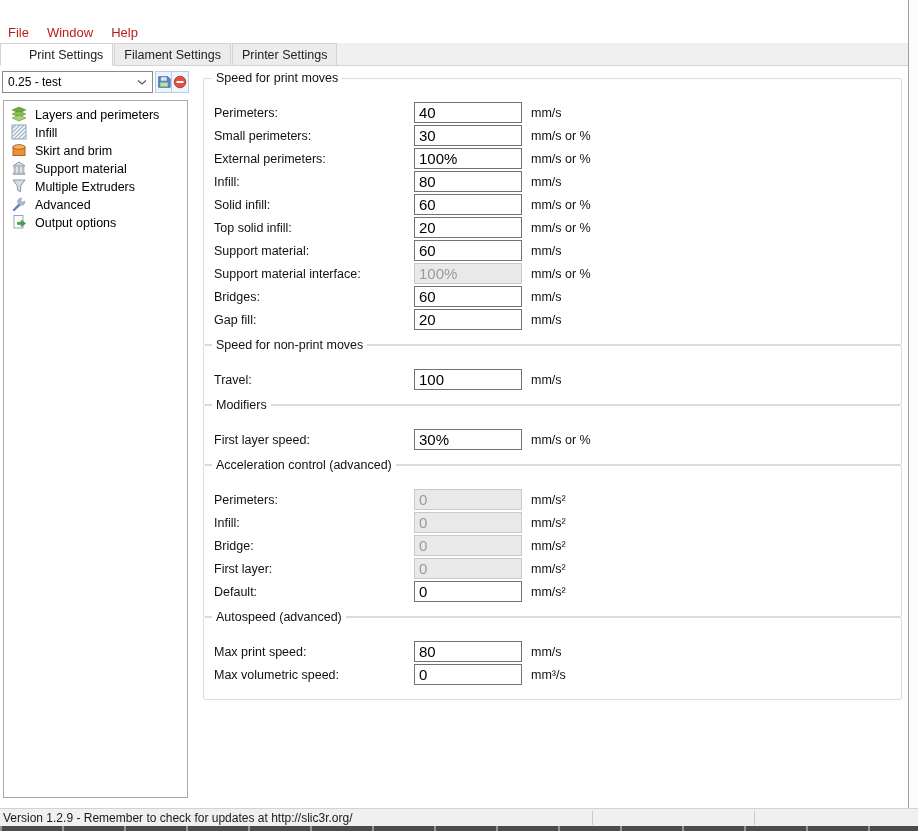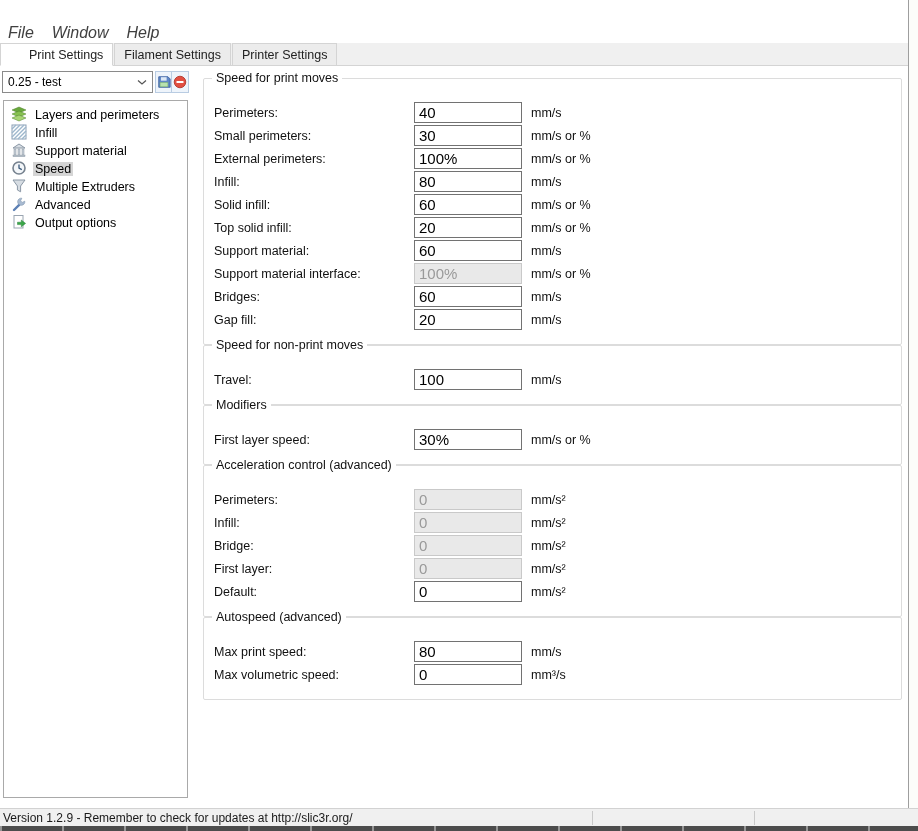--- a/index.html
+++ b/index.html
@@ -13,21 +13,21 @@
   .app-icon { position:absolute; left:8px; top:3px; width:15px; height:15px;
     border-radius:3px; background:#3a3a12;
     background-image:repeating-linear-gradient(135deg,#d8c926 0 3px,#6b6b1a 3px 5px,#3a3a12 5px 7px); }
   .win-title { position:absolute; left:30px; top:4px; font-size:12px; color:#9b9b9b; }
   .win-controls { position:absolute; right:0; top:0; display:flex; }
   .win-btn { width:46px; height:22px; display:flex; align-items:center; justify-content:center;
     color:#6f6f6f; font-size:12px; background:transparent; border:none; cursor:default; }
   
   .menubar { position:absolute; top:22px; left:0; width:908px; height:21px; background:#fff;
     display:flex; align-items:center; padding-left:6px; gap:14px; }
-  .menu-item { font-size:16px; color:#404040; padding:1px 2px;font-style:italic; }
+  .menu-item { font-size:13px; color:#b91c1c; padding:1px 2px; }
   
   .tabbar { position:absolute; top:43px; left:0; width:908px; height:23px; background:#f0f0f0;
     border-bottom:1px solid #d4d4d4; display:flex; align-items:flex-end; }
   .tab { height:22px; padding:0 9px; display:flex; align-items:center; font-size:12.5px; color:#222;
     background:#ececec; border:1px solid #d4d4d4; border-bottom:none; margin-right:1px; }
   .tab.active { background:#fff; height:23px; margin-bottom:-1px; border-bottom:1px solid #fff;padding-left:28px; }
   
   .combo { position:absolute; left:2px; top:71px; width:151px; height:22px; background:#fff;
     border:1px solid #8a8a8a; display:flex; align-items:center; padding:0 5px; font-size:12px; }
   .combo .chev { margin-left:auto; }
@@ -138,38 +138,38 @@
           <svg viewBox="0 0 16 16">
             <rect x="1" y="1" width="14" height="14" fill="#fff" stroke="#8ba0b5"></rect>
             <path d="M1 5 5 1M1 9 9 1M1 13 13 1M3 15 15 3M7 15 15 7M11 15 15 11" stroke="#9db7cc" stroke-width="1.4"></path>
           </svg>
         </span>
         <span class="side-label">Infill</span>
       </div>
       <div class="side-row">
         <span class="side-icon">
           <svg viewBox="0 0 16 16">
+            <rect x="2" y="5" width="12" height="8.5" fill="#e8923a" stroke="#a96418"></rect>
+            <ellipse cx="8" cy="5" rx="6" ry="2.3" fill="#f6b269" stroke="#a96418"></ellipse>
+          </svg>
+        </span>
+        <span class="side-label">Skirt and brim</span>
+      </div>
+      <div class="side-row">
+        <span class="side-icon">
+          <svg viewBox="0 0 16 16">
             <path d="M2 6 8 2 14 6z" fill="#d7dde3" stroke="#8a97a5"></path>
             <rect x="3" y="7" width="2" height="5.5" fill="#c6ced6" stroke="#8a97a5" stroke-width=".5"></rect>
             <rect x="7" y="7" width="2" height="5.5" fill="#c6ced6" stroke="#8a97a5" stroke-width=".5"></rect>
             <rect x="11" y="7" width="2" height="5.5" fill="#c6ced6" stroke="#8a97a5" stroke-width=".5"></rect>
             <rect x="2" y="13" width="12" height="1.6" fill="#b7c0c9" stroke="#8a97a5" stroke-width=".5"></rect>
           </svg>
         </span>
         <span class="side-label">Support material</span>
       </div>
-      <div class="side-row selected">
-        <span class="side-icon">
-          <svg viewBox="0 0 16 16">
-            <circle cx="8" cy="8" r="6" fill="#f3f6f9" stroke="#76828f" stroke-width="1.6"></circle>
-            <path d="M8 4.6 V8.2 L10.8 9.6" fill="none" stroke="#39587a" stroke-width="1.3"></path>
-          </svg>
-        </span>
-        <span class="side-label">Speed</span>
-      </div>
       <div class="side-row">
         <span class="side-icon">
           <svg viewBox="0 0 16 16">
             <path d="M2 2 H14 L9.6 8 V13.8 L6.4 12 V8 Z" fill="#d7dde3" stroke="#8a97a5"></path>
           </svg>
         </span>
         <span class="side-label">Multiple Extruders</span>
       </div>
       <div class="side-row">
         <span class="side-icon">

